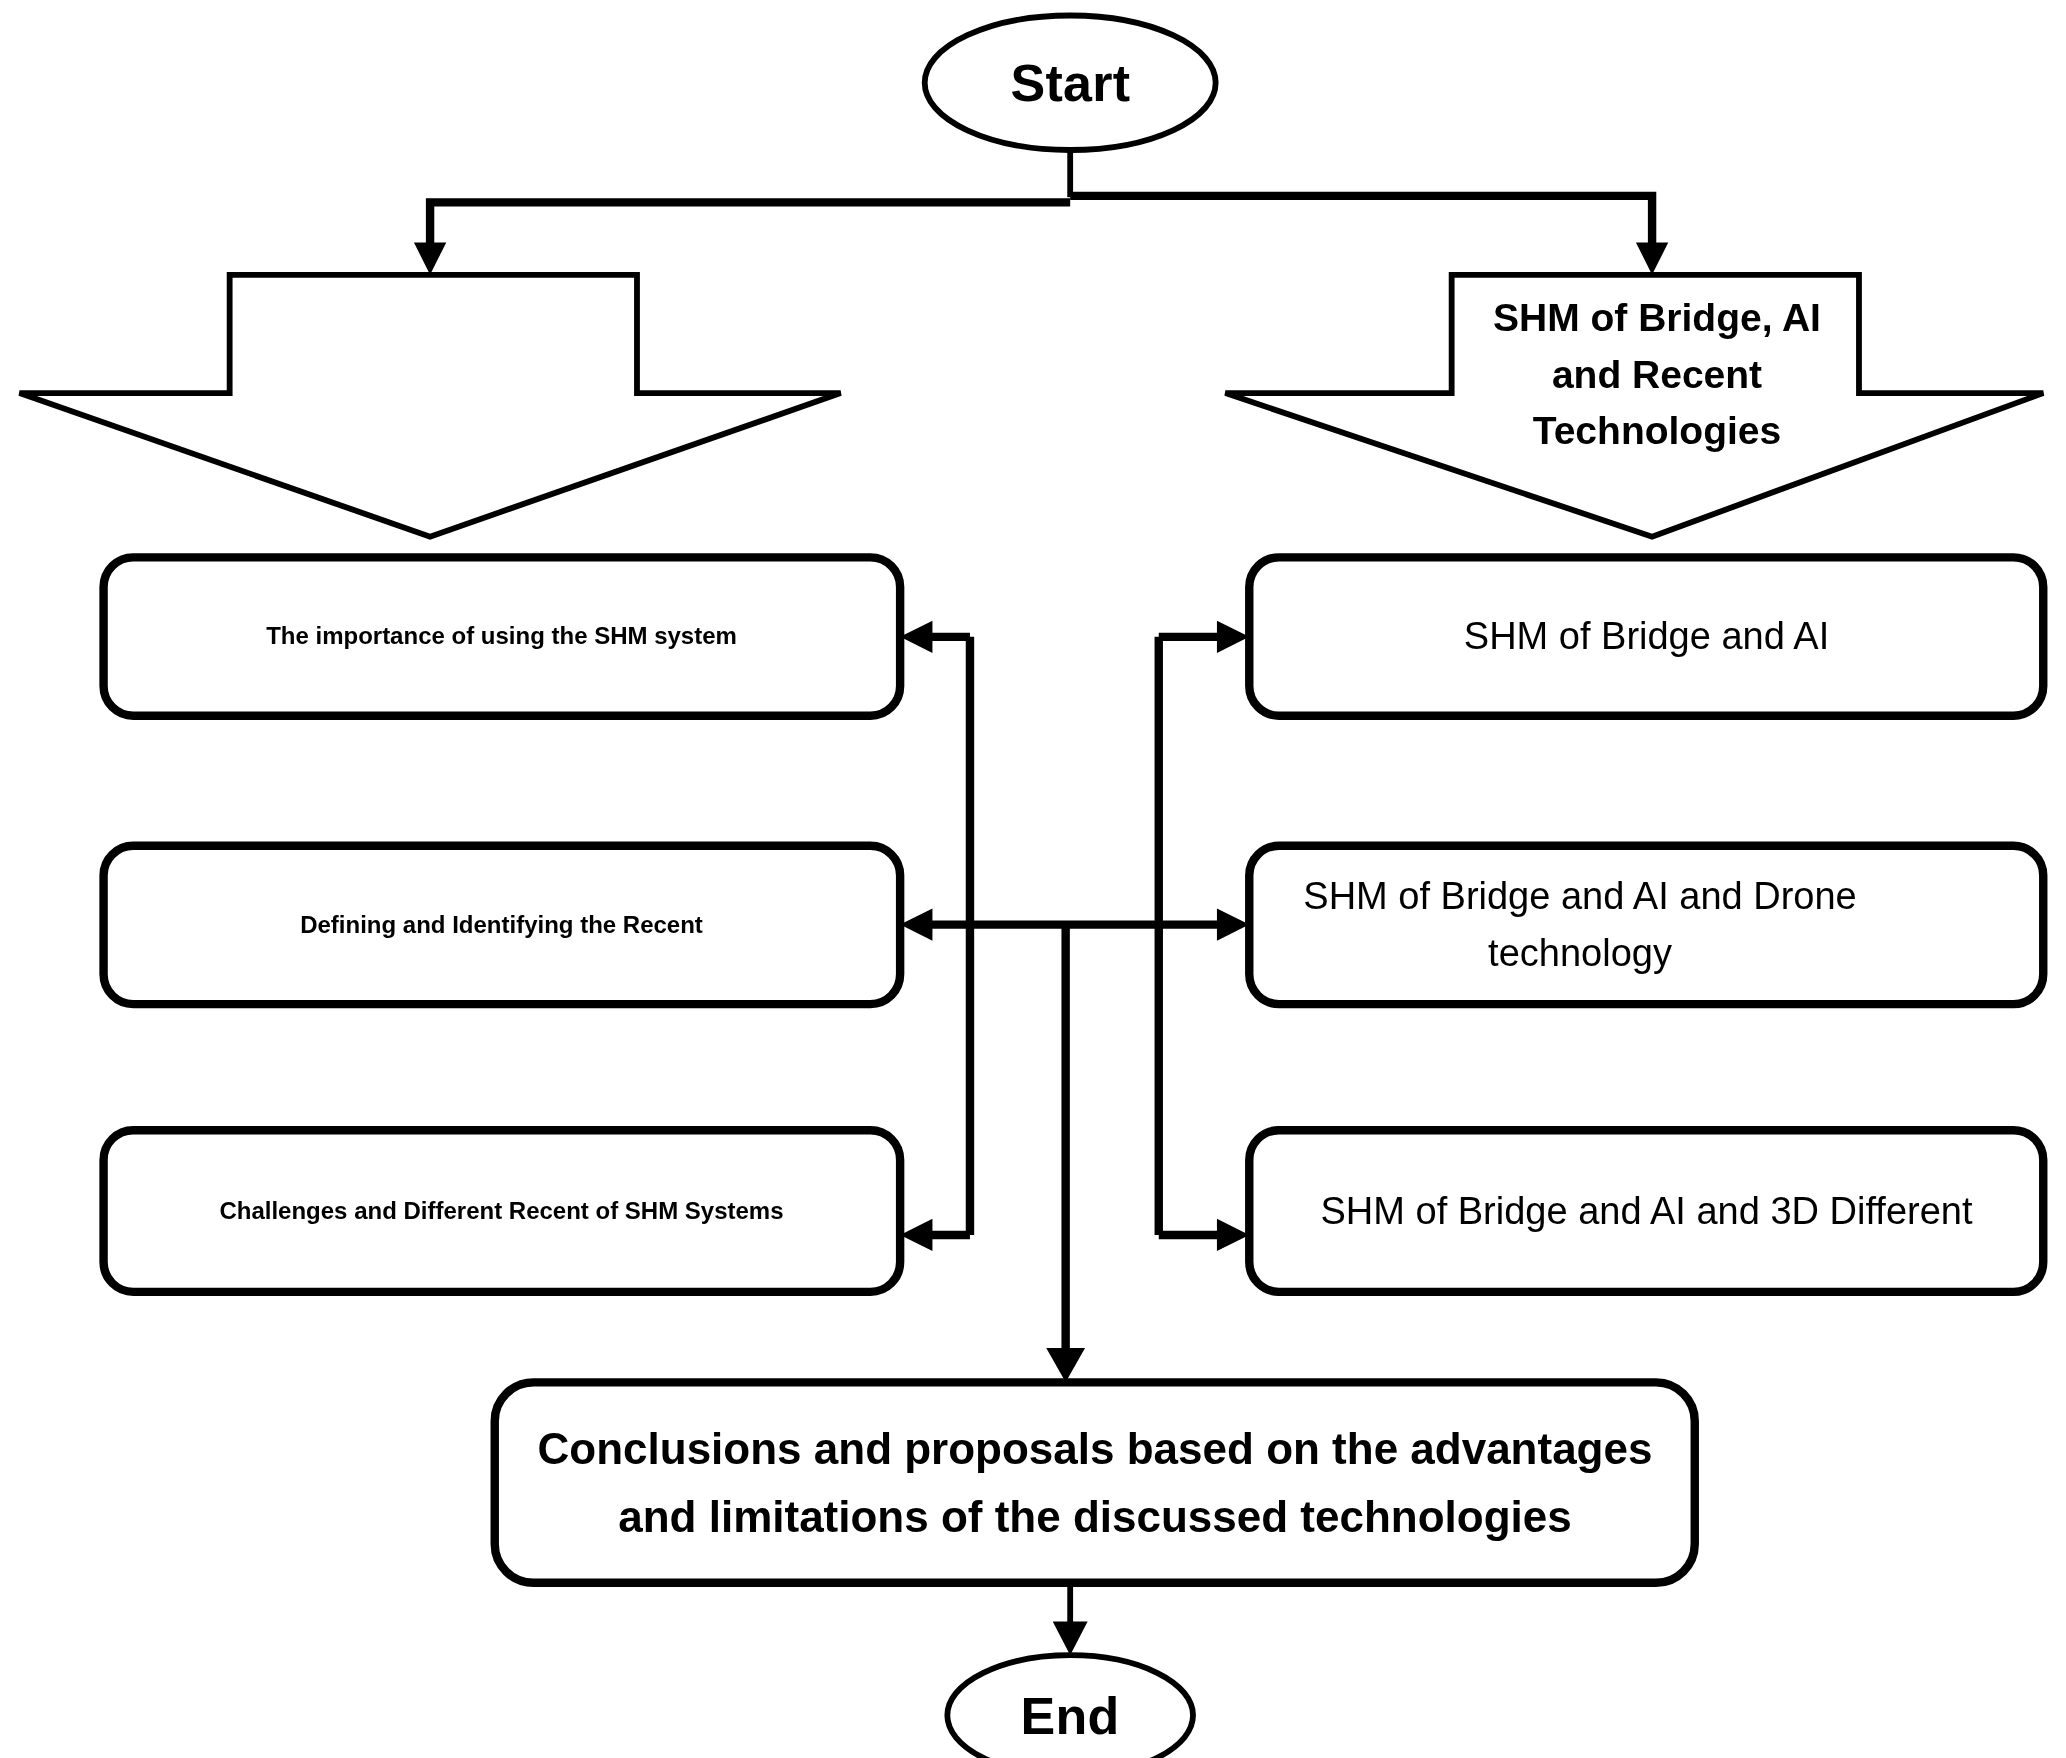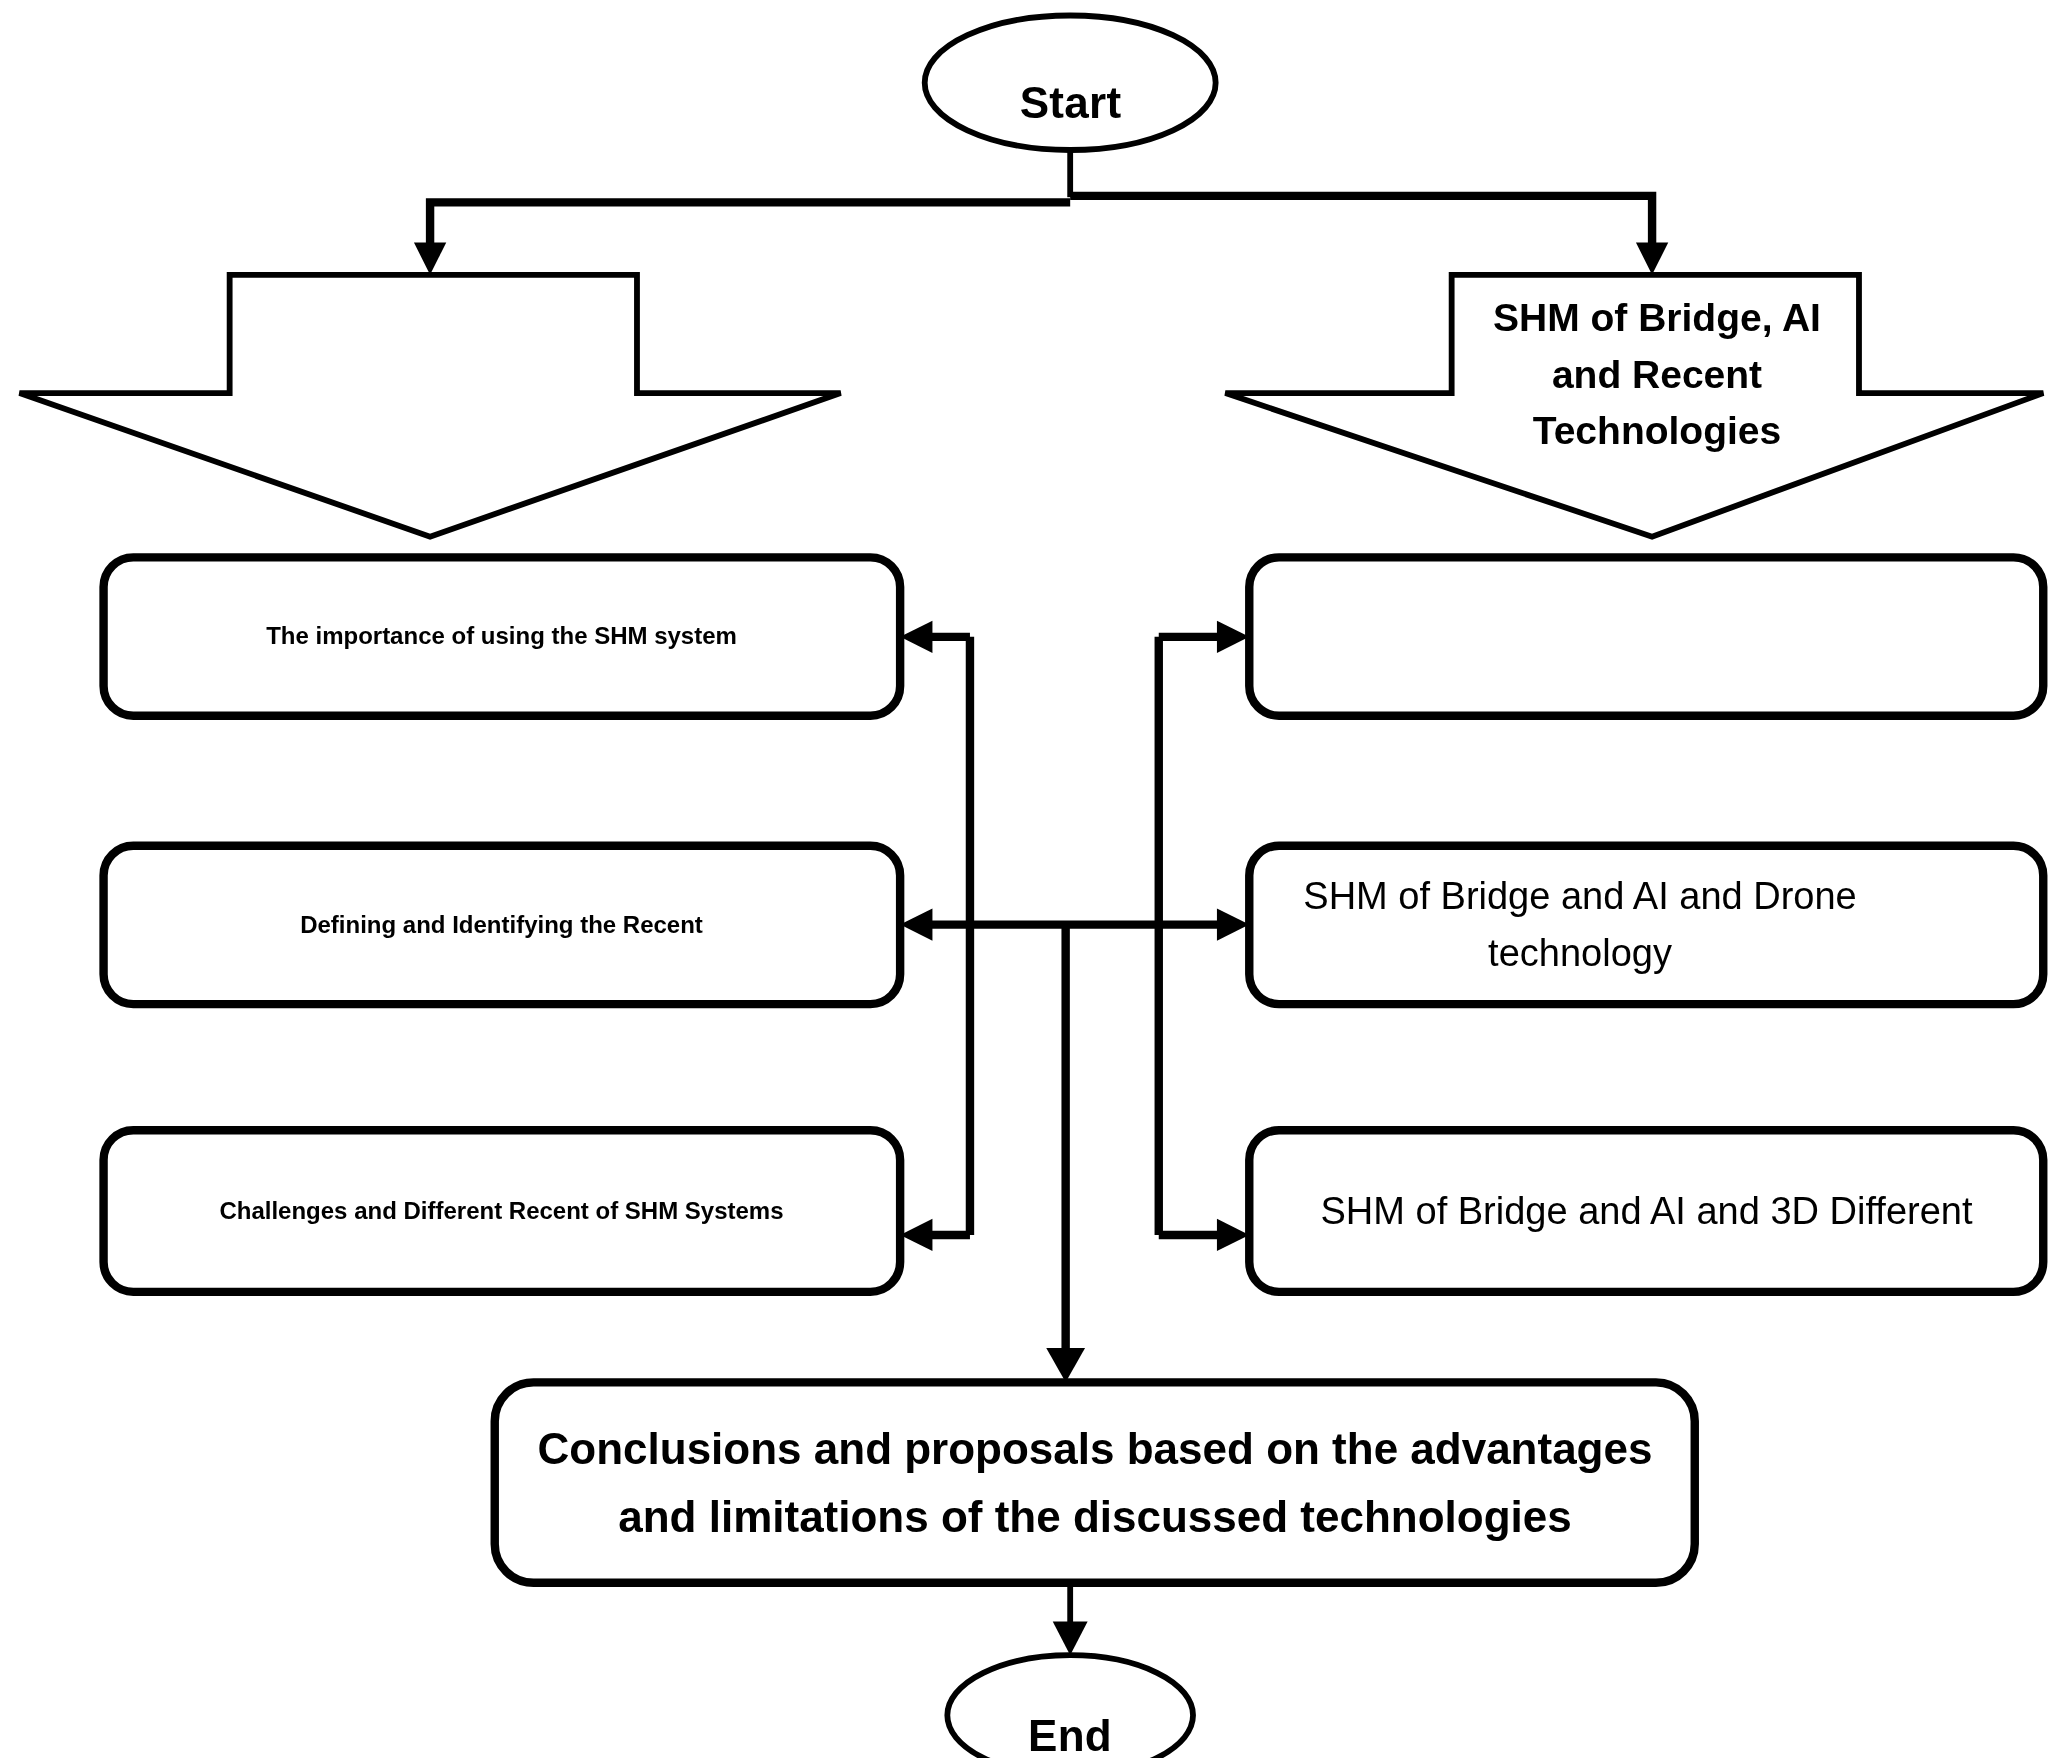--- a/index.html
+++ b/index.html
@@ -51,24 +51,23 @@
   .node-label {
     position: absolute;
     display: flex;
     align-items: center;
     justify-content: center;
     text-align: center;
     color: #000000;
     pointer-events: none;
   }
   .terminal-text {
-    font-size: 44px;
+    font-size: 52px;
     font-weight: bold;
     letter-spacing: 0.3px;
-    margin-top: 20px;
   }
   .arrowbox-text {
     font-size: 39px;
     font-weight: bold;
     line-height: 1.45;
   }
   .proc-text-bold {
     font-size: 24px;
     font-weight: bold;
     line-height: 1.5;
@@ -150,20 +149,21 @@
 
 
   <div class="node-label arrowbox-text" style="left:1463px; top:278px; width:388px; height:194px;">SHM of Bridge, AI and Recent Technologies</div>
 
   <div class="node-label proc-text-bold" style="left:129px; top:557px; width:745px; height:158px;">The importance of using the SHM system</div>
 
   <div class="node-label proc-text-bold" style="left:129px; top:846px; width:745px; height:158px;">Defining and Identifying the Recent</div>
 
   <div class="node-label proc-text-bold" style="left:129px; top:1130px; width:745px; height:162px;">Challenges and Different Recent of SHM Systems</div>
 
+  <div class="node-label proc-text-reg" style="left:1277px; top:557px; width:739px; height:158px;">SHM of Bridge and AI</div>
 
   <div class="node-label proc-text-reg" style="left:1230px; top:846px; width:700px; height:158px;">SHM of Bridge and AI and Drone technology</div>
 
   <div class="node-label proc-text-reg" style="left:1277px; top:1130px; width:739px; height:162px;">SHM of Bridge and AI and 3D Different</div>
 
   <div class="node-label concl-text" style="left:537px; top:1383px; width:1116px; height:200px;">Conclusions and proposals based on the advantages and limitations of the discussed technologies</div>
 
   <div class="node-label terminal-text" style="left:947px; top:1685px; width:246px; height:62px;">End</div>
 
 </div>

